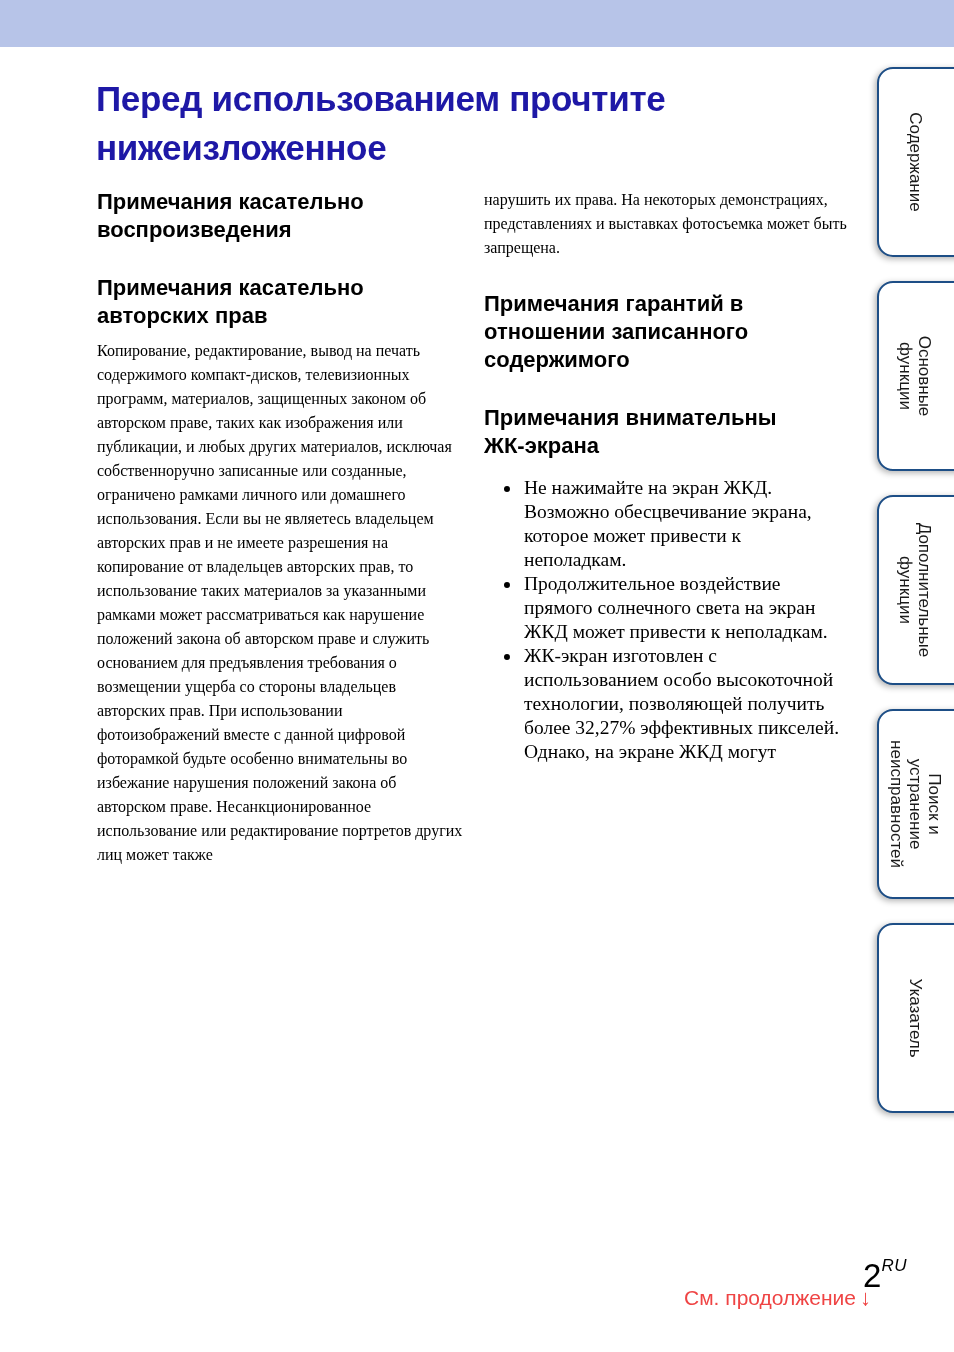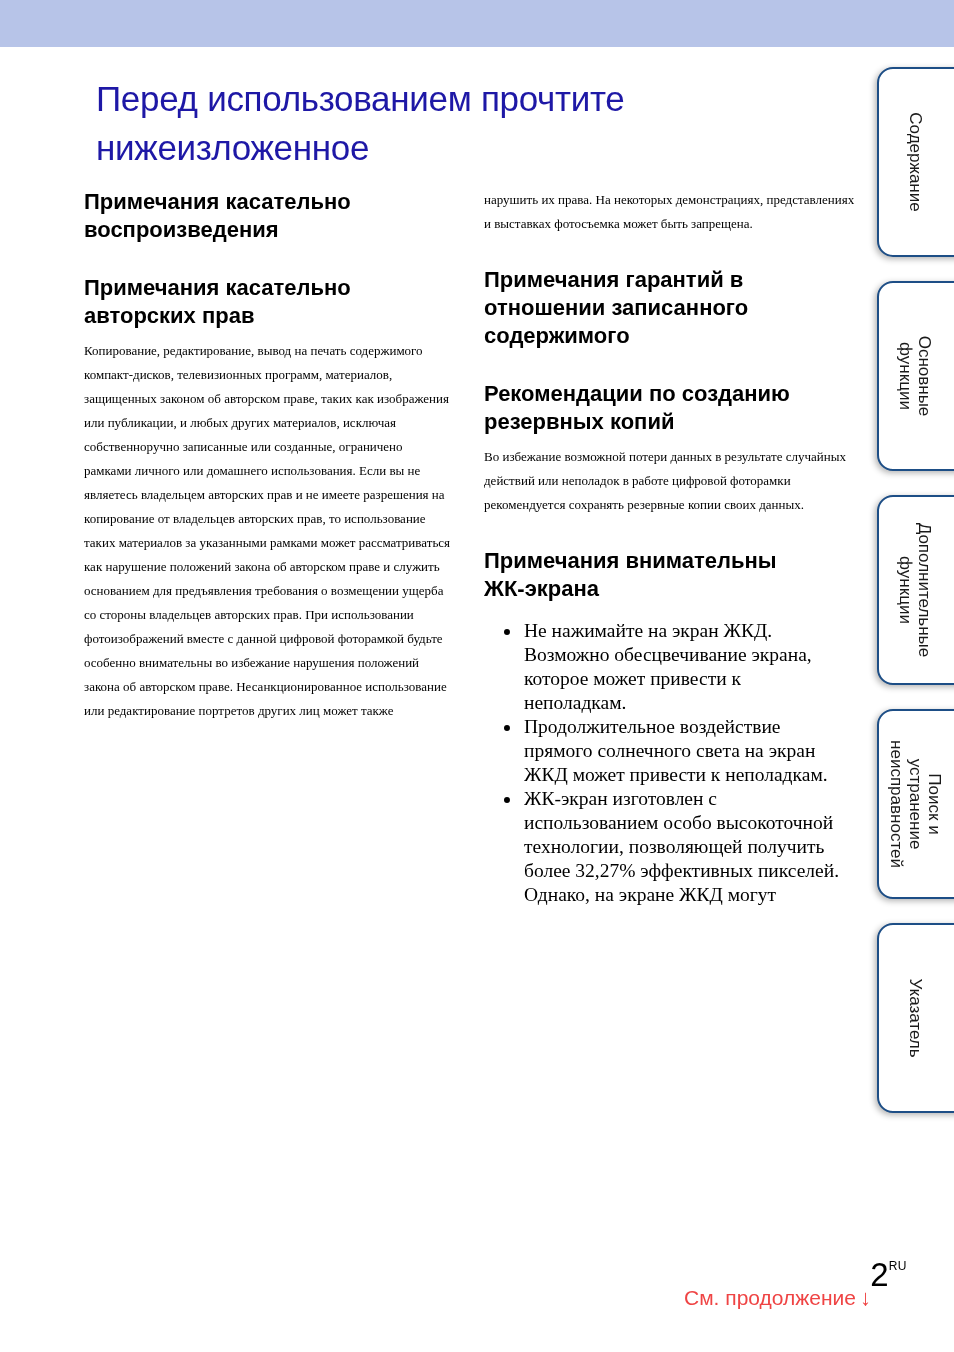--- a/index.html
+++ b/index.html
@@ -6,35 +6,35 @@
   body {
     width:954px; height:1352px; position:relative; overflow:hidden;
     background:#ffffff; font-family:"Liberation Sans", sans-serif; color:#000;
   }
   .header-bar {
     position:absolute; left:0; top:0; width:954px; height:47px;
     background:#b7c4e8;
   }
   .page-title {
     position:absolute; left:96px; top:52px; width:740px;
-    font-size:35px; font-weight:normal; line-height:49px;
+    font-size:35px; font-weight:bold; line-height:49px;
     color:#1e18a6; white-space:pre-line; letter-spacing:-0.3px;margin-top:22px;
   }
   .col { position:absolute; top:188px; }
-  .col-left  { left:84px;  width:368px; }
+  .col-left  { left:97px;  width:368px; }
   .col-right { left:484px; width:374px; }
   .section { margin-top:30px; }
   .section.first { margin-top:0; }
   .section-heading {
     margin:0 0 9px 0; font-size:22px; line-height:28px; font-weight:bold;
     font-family:"Liberation Sans", sans-serif; white-space:pre-line;
   }
   .body-text, .lead-text {
     margin:0; font-family:"Liberation Serif", serif;
-    font-size:13px; line-height:24px;
+    font-size:16px; line-height:24px;
   }
   ul.bullet-list {
     margin:16px; padding:0 0 0 22px;
     font-family:"Liberation Serif", serif; font-size:19.5px; line-height:24px;
   }
   ul.bullet-list li { margin:0; padding-left:2px; }
   .sidebar-tab {
     position:absolute; left:877px; width:95px; height:186px;
     background:#ffffff; border:2px solid #1d4e86; border-radius:16px;
     box-shadow:-2px 2px 6px rgba(0,0,0,0.30);
@@ -43,21 +43,21 @@
     position:absolute; top:50%; left:36px;
     transform:translate(-50%,-50%) rotate(90deg);
     font-size:17px; line-height:19px; text-align:center;
     white-space:pre-line; color:#1a1a1a;
   }
   .page-number {
     position:absolute; top:1256px; right:47px;
     font-size:33px; font-weight:normal; color:#000;
   }
   .page-number .pn-suffix {
-    font-size:12px; vertical-align:16px; letter-spacing:0.5px;
+    font-size:17px; vertical-align:16px; letter-spacing:0.5px;font-style:italic;
   }
   .continuation {
     position:absolute; top:1285px; right:83px;
     font-size:21px; color:#ef4444; white-space:nowrap;
   }
   .continuation .arrow { font-size:22px; padding-left:4px; }
 </style>
 </head>
 <body>
 
@@ -80,25 +80,20 @@
 
 <div class="col col-right">
   <p class="lead-text">нарушить их права. На некоторых демонстрациях, представлениях и выставках фотосъемка может быть запрещена.</p>
 
   <div class="section">
     <h2 class="section-heading">Примечания гарантий в
 отношении записанного
 содержимого</h2>
   </div>
 
-  <div class="section">
-    <h2 class="section-heading">Рекомендации по созданию
-резервных копий</h2>
-    <p class="body-text">Во избежание возможной потери данных в результате случайных действий или неполадок в работе цифровой фоторамки рекомендуется сохранять резервные копии своих данных.</p>
-  </div>
 
   <div class="section">
     <h2 class="section-heading">Примечания внимательны
 ЖК-экрана</h2>
     <ul class="bullet-list">
       <li>Не нажимайте на экран ЖКД. Возможно обесцвечивание экрана, которое может привести к неполадкам.</li>
       <li>Продолжительное воздействие прямого солнечного света на экран ЖКД может привести к неполадкам.</li>
       <li>ЖК-экран изготовлен с использованием особо высокоточной технологии, позволяющей получить более 32,27% эффективных пикселей. Однако, на экране ЖКД могут</li>
     </ul>
   </div>

